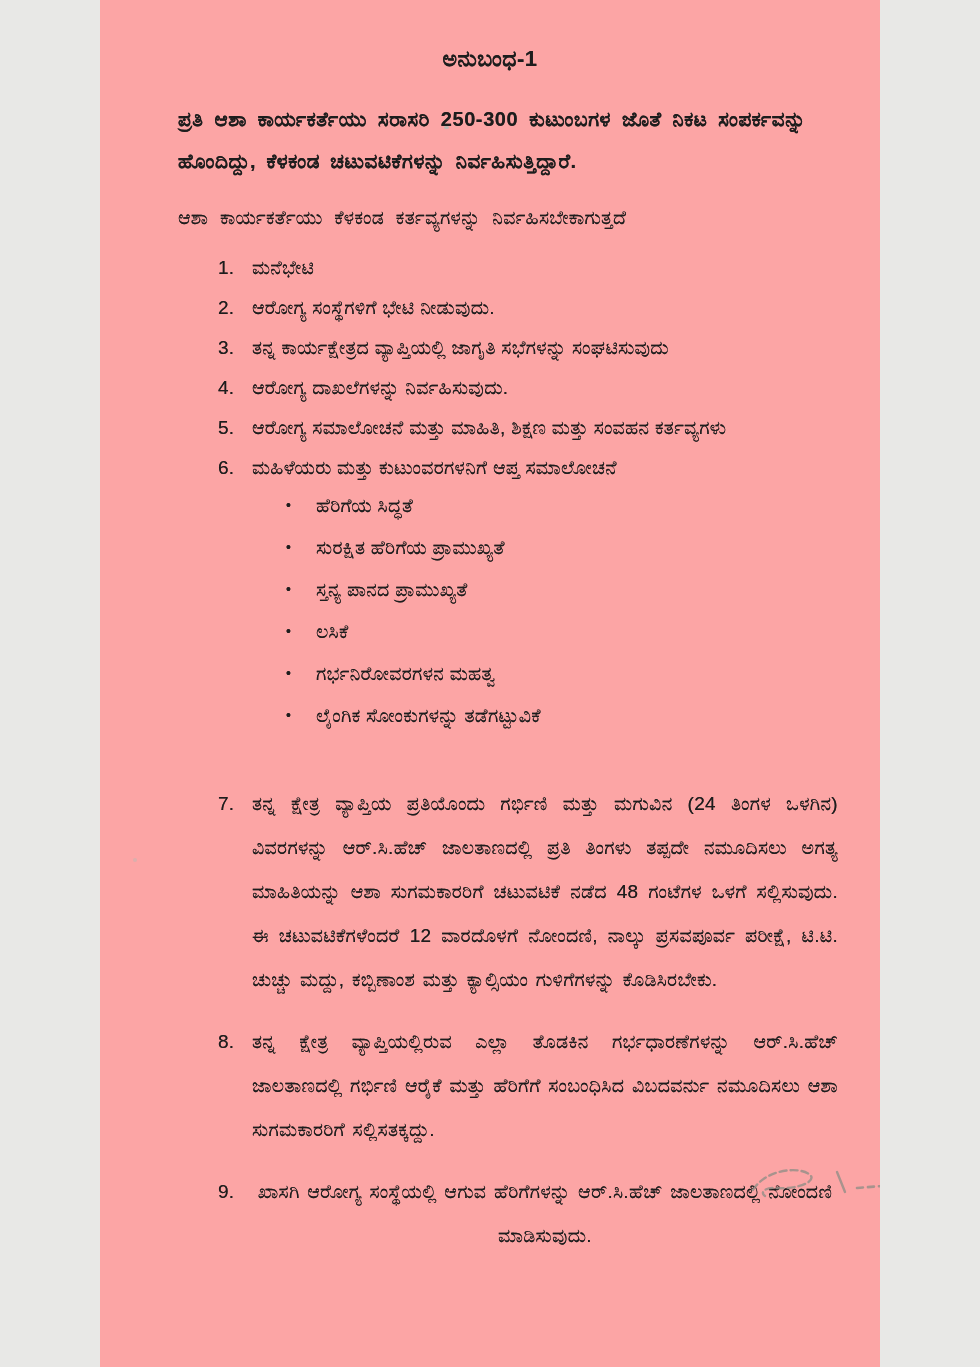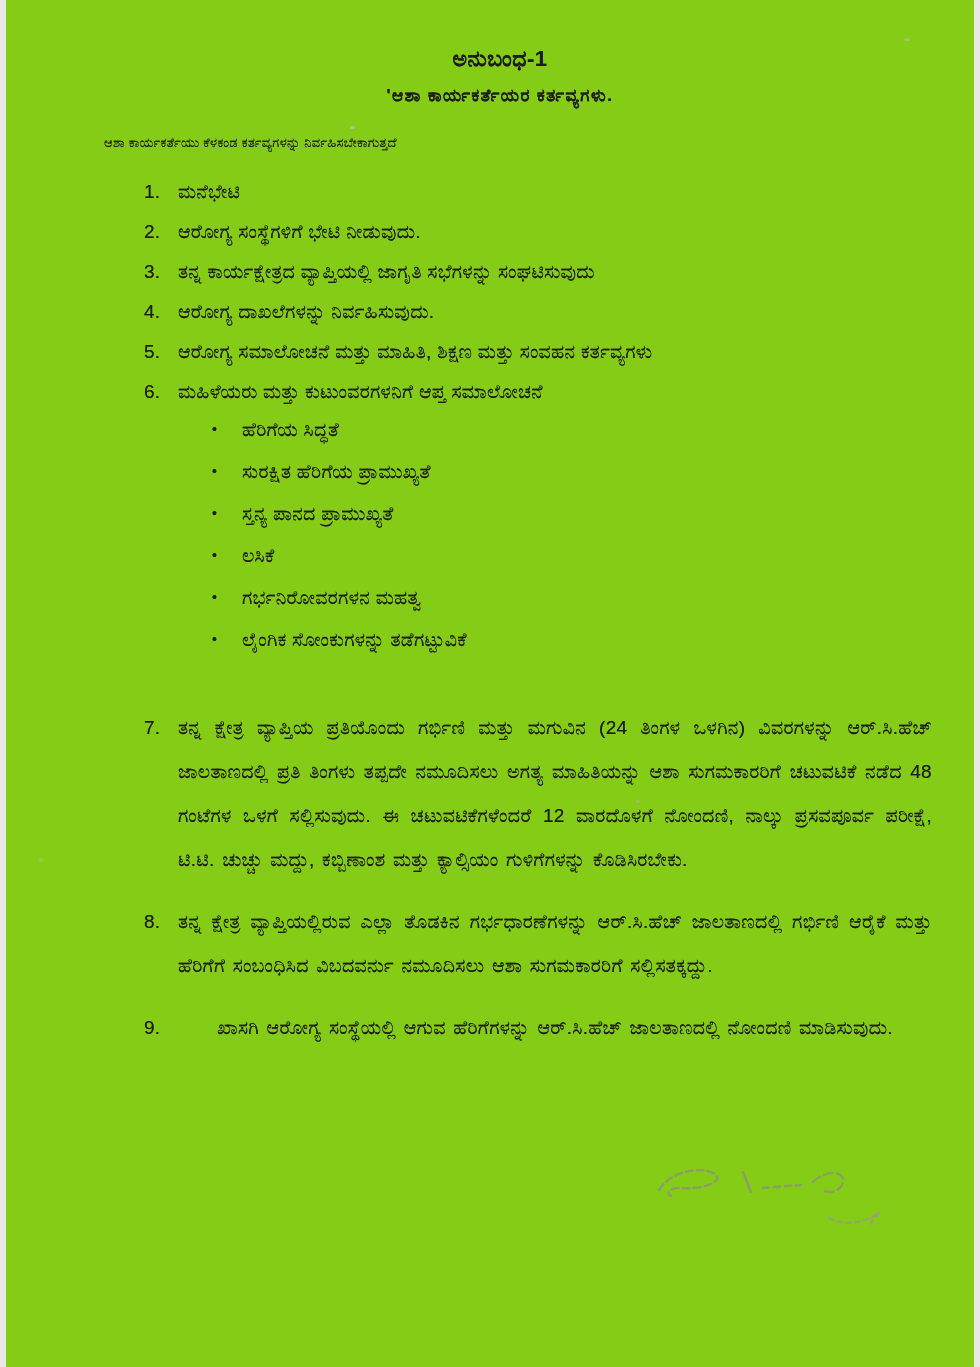--- a/index.html
+++ b/index.html
@@ -2,28 +2,27 @@
 <html><head>
 <meta charset="utf-8">
 <style>
   html,body{margin:0;padding:0;}
   body{
     background:#e8e8e6;
     font-family:"Liberation Sans","DejaVu Sans",sans-serif;
   }
   .page{
     position:relative;
-    width:948px;
+    width:780px;
     height:1367px;
     margin:0 auto;
-    background:#84cc16;
+    background:#fca5a5;
     color:#1d1d1d;
     overflow:hidden;
     text-shadow:0 0 .6px rgba(25,25,25,.75); 
-    padding-left:20px;
   }
   .doc-title{
     padding-top:46px;
     text-align:center;
     font-size:22px;
     font-weight:700;
     letter-spacing:.5px;
   }
   .doc-subtitle{
     margin-top:14px;
@@ -36,23 +35,24 @@
     margin:26px 74px 0 78px;
     font-size:20px;
     font-weight:700;
     line-height:42px;
     text-align:justify;
     letter-spacing:.6px;
     word-spacing:4px;
   }
   .duties-heading{
     margin:22px 60px 8px 78px;
-    font-size:13px;
+    font-size:19px;
     line-height:30px;
     letter-spacing:.3px;
+    font-family:Liberation Mono, monospace;
   }
   .num-list{margin-top:20px;}
   .num-item{
     display:flex;
     margin:0 42px 13px 118px;
     font-size:19px;
     line-height:27px;
     letter-spacing:.3px;
   }
   .num-item .num{
@@ -106,22 +106,22 @@
   .speck.s3{left:33px;top:858px;width:4px;height:4px;opacity:.5;}
   .speck.s4{left:630px;top:800px;width:4px;height:3px;opacity:.45;}
 </style>
 </head>
 <body>
 
 <div class="page">
 
   <div class="doc-title">ಅನುಬಂಧ-1</div>
 
-  <div class="doc-subtitle">'ಆಶಾ ಕಾರ್ಯಕರ್ತೆಯರ ಕರ್ತವ್ಯಗಳು.</div>
-
+
+  <p class="intro">ಪ್ರತಿ ಆಶಾ ಕಾರ್ಯಕರ್ತೆಯು ಸರಾಸರಿ 250-300 ಕುಟುಂಬಗಳ ಜೊತೆ ನಿಕಟ ಸಂಪರ್ಕವನ್ನು ಹೊಂದಿದ್ದು, ಕೆಳಕಂಡ ಚಟುವಟಿಕೆಗಳನ್ನು ನಿರ್ವಹಿಸುತ್ತಿದ್ದಾರೆ.</p>
 
   <div class="duties-heading">ಆಶಾ ಕಾರ್ಯಕರ್ತೆಯು ಕೆಳಕಂಡ ಕರ್ತವ್ಯಗಳನ್ನು ನಿರ್ವಹಿಸಬೇಕಾಗುತ್ತದೆ</div>
 
   <div class="num-list">
 
     <div class="num-item">
       <span class="num">1.</span>
       <span class="txt">ಮನೆಭೇಟಿ</span>
     </div>
 

